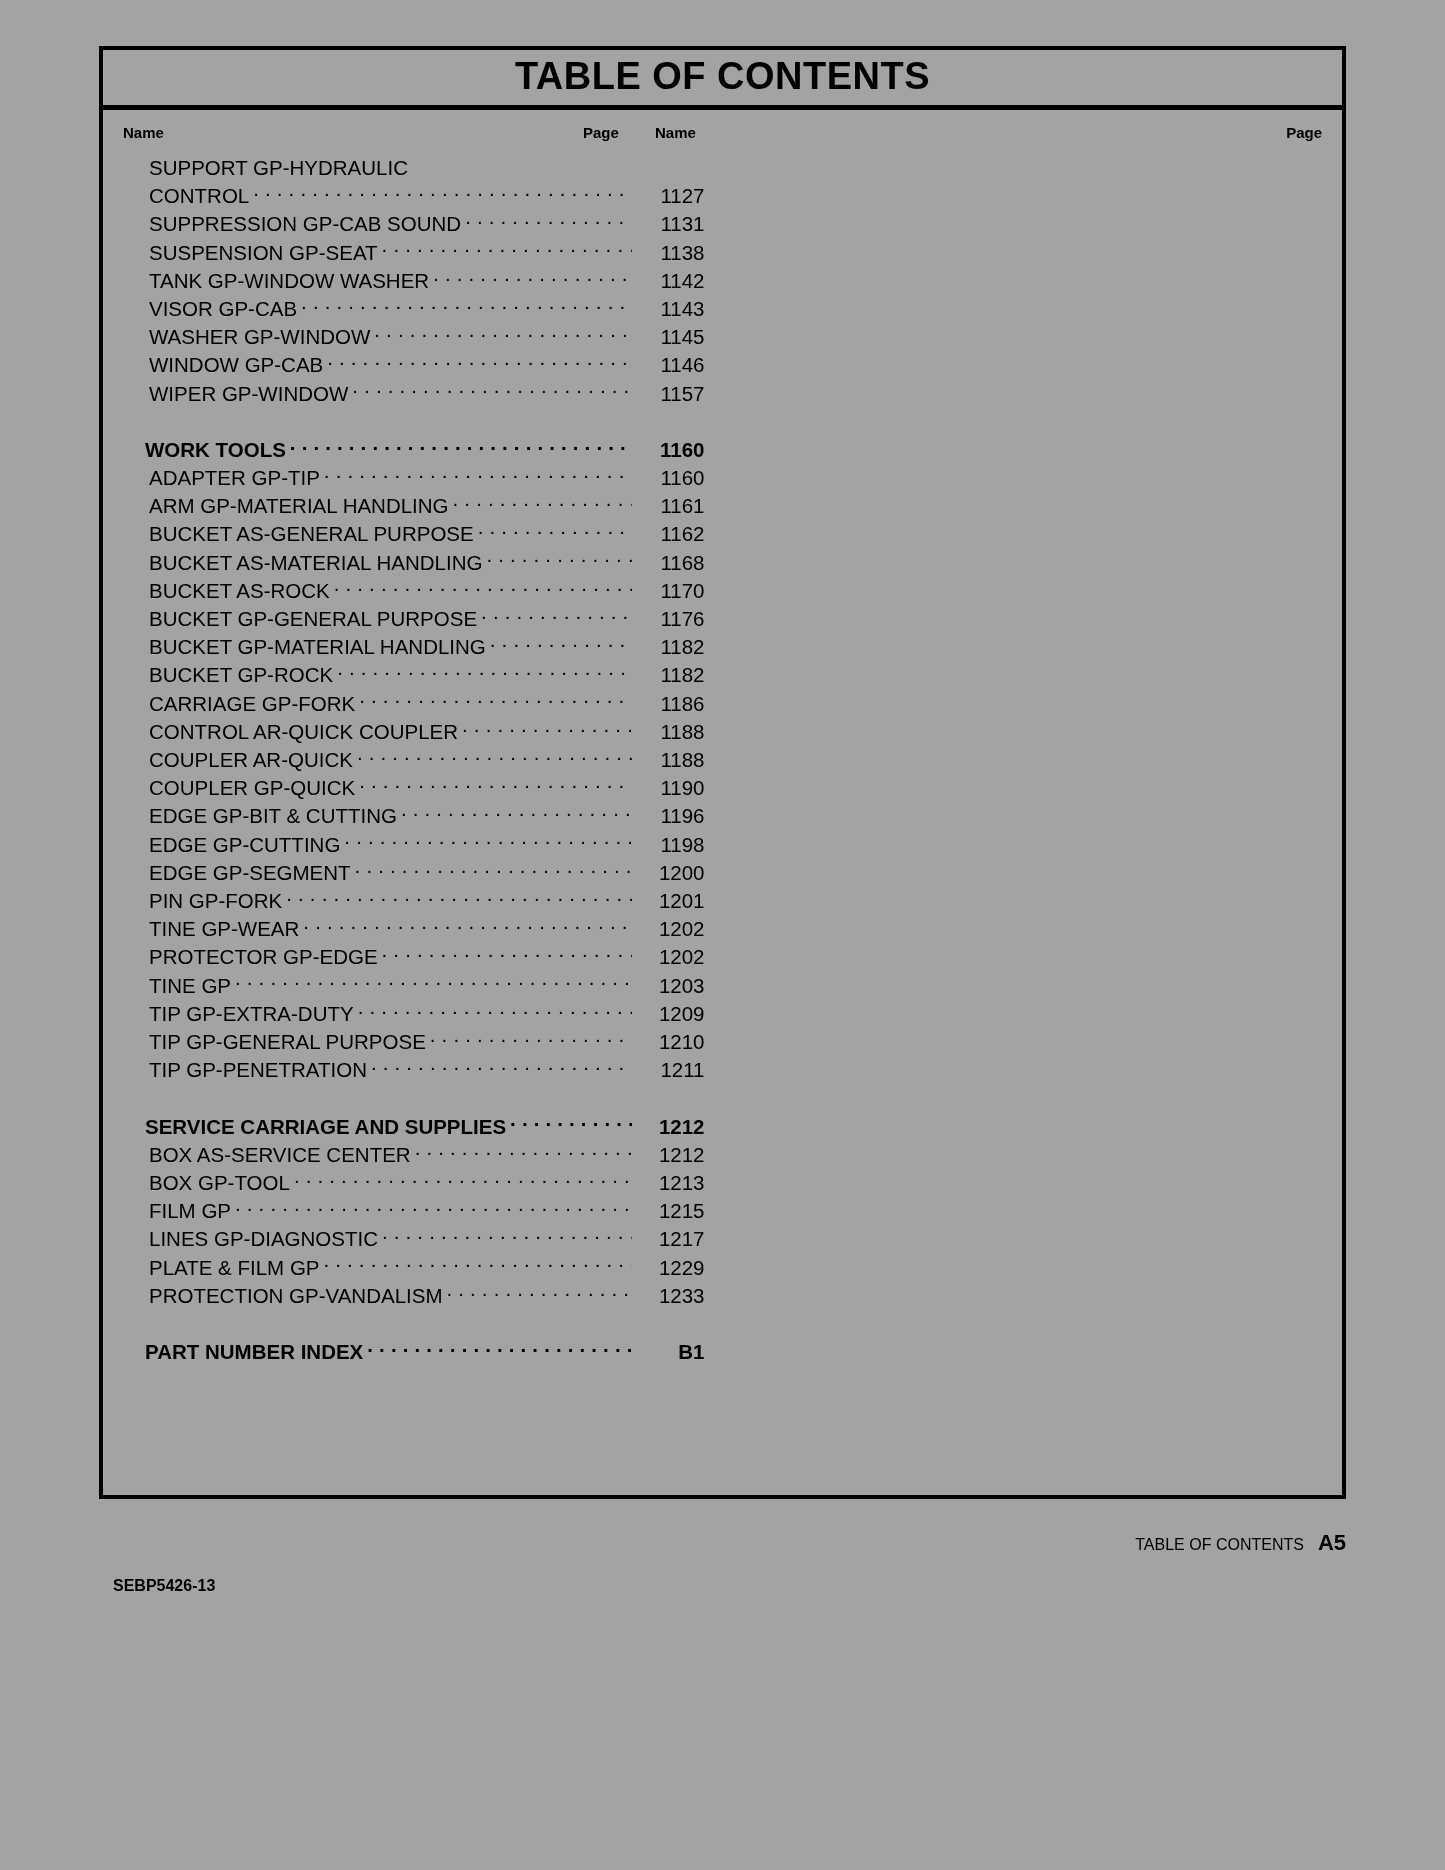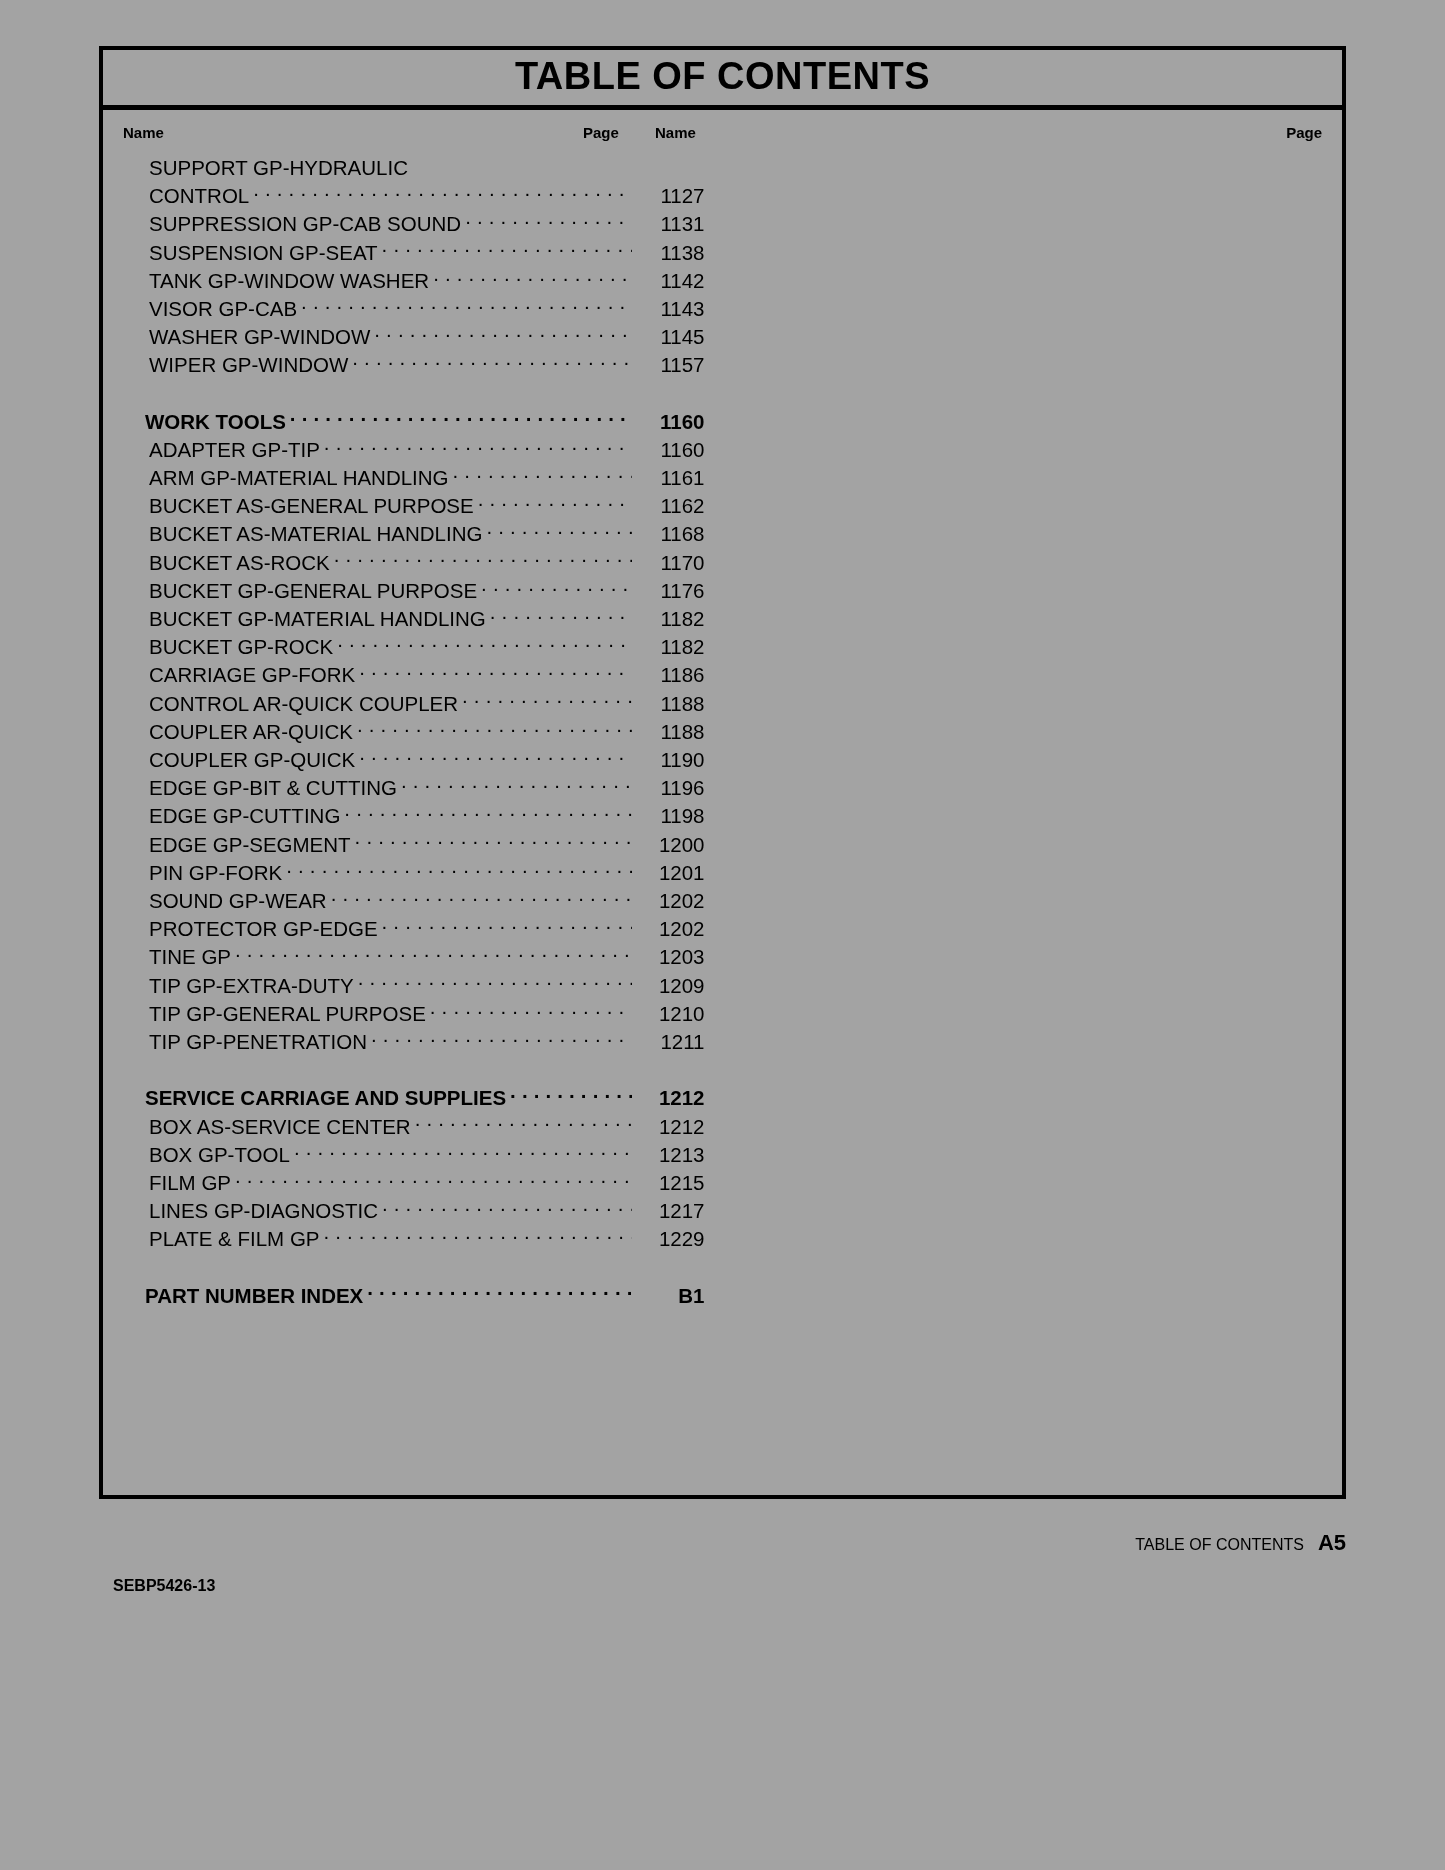--- a/index.html
+++ b/index.html
@@ -213,20 +213,25 @@
               <span class="label">VISOR GP-CAB</span>
               <span class="leader"></span>
               <span class="pagenum">1143</span>
             </div>
             <div class="toc-row lvl-item">
               <span class="label">WASHER GP-WINDOW</span>
               <span class="leader"></span>
               <span class="pagenum">1145</span>
             </div>
             <div class="toc-row lvl-item">
+              <span class="label">WINDOW GP-CAB</span>
+              <span class="leader"></span>
+              <span class="pagenum">1146</span>
+            </div>
+            <div class="toc-row lvl-item">
               <span class="label">WIPER GP-WINDOW</span>
               <span class="leader"></span>
               <span class="pagenum">1157</span>
             </div>
           </div>
           <div class="gap"></div>
           <div>
             <div class="toc-row lvl-section">
               <span class="label">WORK TOOLS</span>
               <span class="leader"></span>
@@ -306,21 +311,21 @@
               <span class="label">EDGE GP-SEGMENT</span>
               <span class="leader"></span>
               <span class="pagenum">1200</span>
             </div>
             <div class="toc-row lvl-item">
               <span class="label">PIN GP-FORK</span>
               <span class="leader"></span>
               <span class="pagenum">1201</span>
             </div>
             <div class="toc-row lvl-item">
-              <span class="label">SOUND GP-WEAR</span>
+              <span class="label">TINE GP-WEAR</span>
               <span class="leader"></span>
               <span class="pagenum">1202</span>
             </div>
             <div class="toc-row lvl-item">
               <span class="label">PROTECTOR GP-EDGE</span>
               <span class="leader"></span>
               <span class="pagenum">1202</span>
             </div>
             <div class="toc-row lvl-item">
               <span class="label">TINE GP</span>
@@ -367,20 +372,25 @@
             </div>
             <div class="toc-row lvl-item">
               <span class="label">LINES GP-DIAGNOSTIC</span>
               <span class="leader"></span>
               <span class="pagenum">1217</span>
             </div>
             <div class="toc-row lvl-item">
               <span class="label">PLATE &amp; FILM GP</span>
               <span class="leader"></span>
               <span class="pagenum">1229</span>
+            </div>
+            <div class="toc-row lvl-item">
+              <span class="label">PROTECTION GP-VANDALISM</span>
+              <span class="leader"></span>
+              <span class="pagenum">1233</span>
             </div>
           </div>
           <div class="gap"></div>
           <div>
             <div class="toc-row lvl-section">
               <span class="label">PART NUMBER INDEX</span>
               <span class="leader"></span>
               <span class="pagenum">B1</span>
             </div>
           </div>

